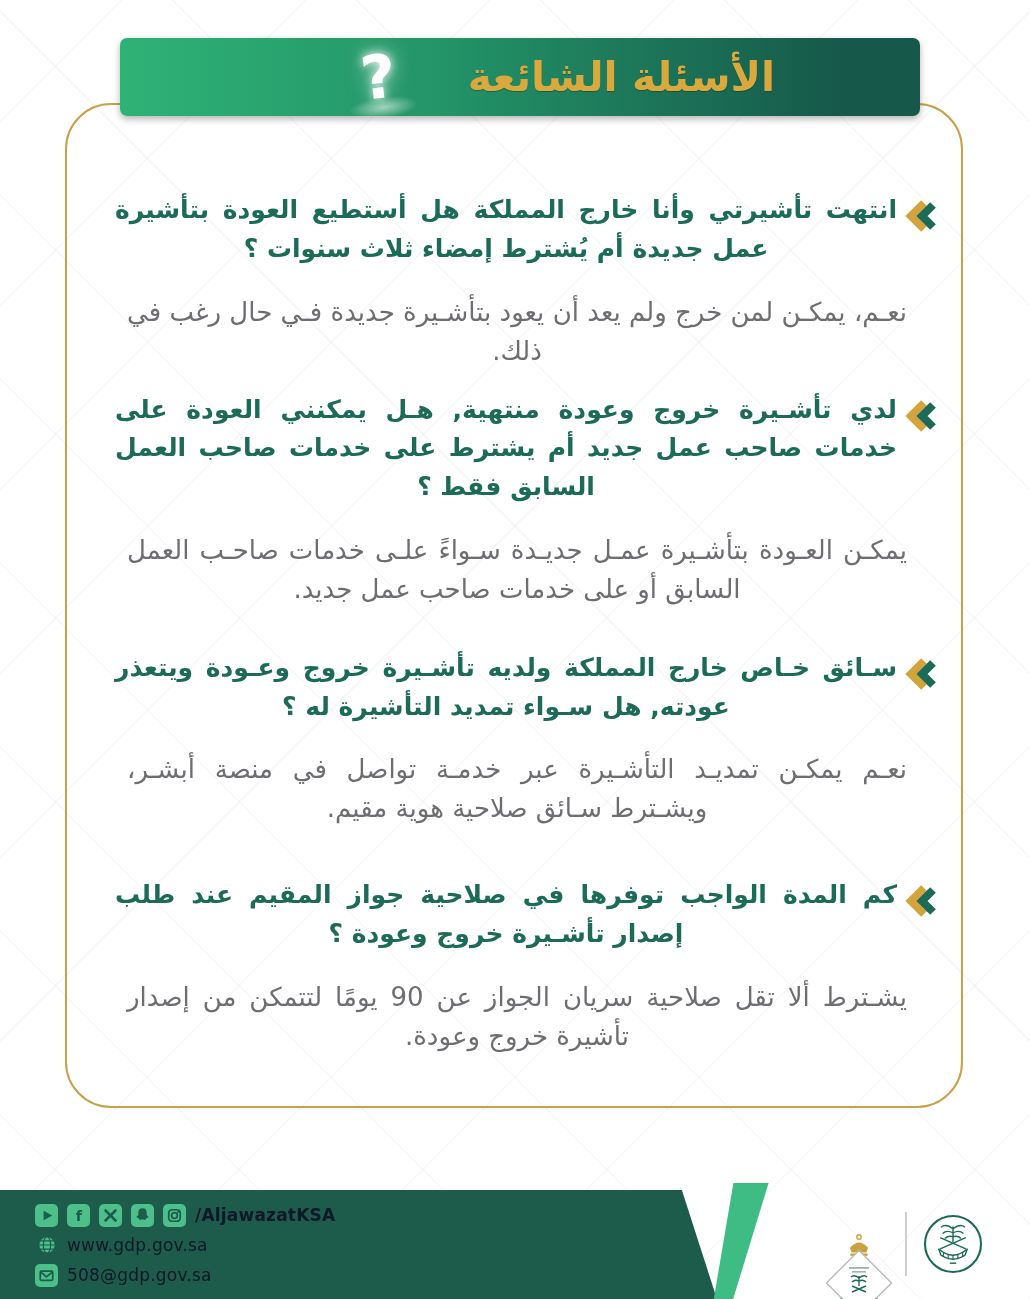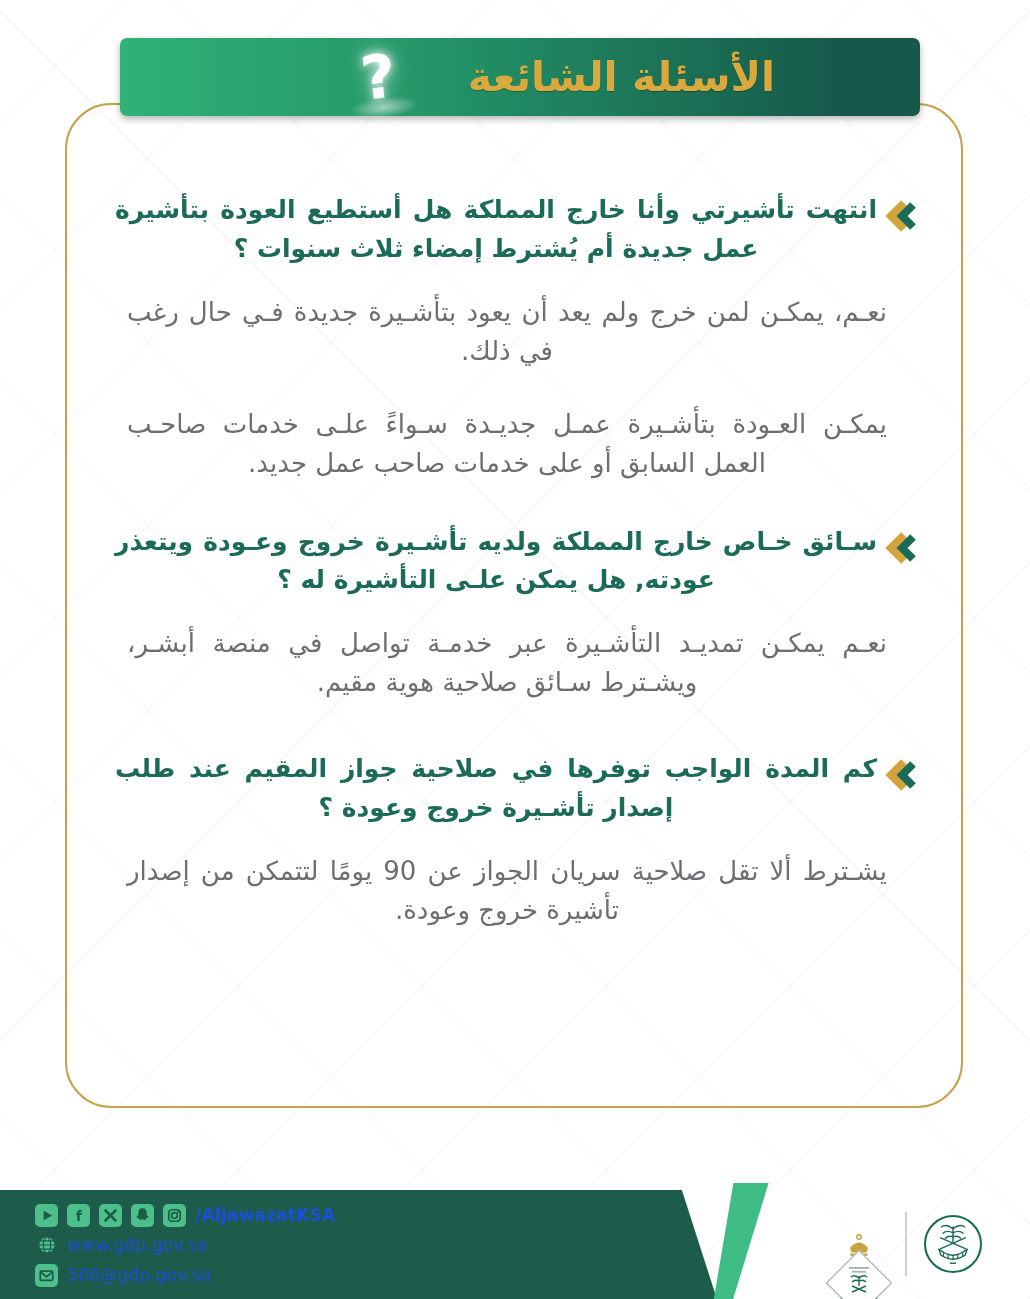--- a/index.html
+++ b/index.html
@@ -35,21 +35,21 @@
     color:#D9A93E;font-size:41px;font-weight:700;letter-spacing:0;
     text-shadow:0 1px 1px rgba(0,0,0,0.25);
     margin-left:28px;
   }
 
   
   .frame{
     position:absolute;left:65px;top:103px;width:898px;height:1005px;
     border:2.5px solid #C8A14B;border-radius:46px;
     z-index:1;box-sizing:border-box;
-    padding:86px 40px 0 48px;
+    padding:86px 20px 0 48px;
     direction:rtl;
   }
 
   .faq-item{margin-bottom:0;}
   .q-row{display:flex;direction:rtl;align-items:flex-start;margin-bottom:10px;}
   .chev{flex:0 0 44px;padding-top:6px;}
   .q-text{
     flex:1;color:#1C6B58;font-size:25px;font-weight:700;line-height:1.55;
     text-align:justify;text-align-last:center;margin:0;
   }
@@ -69,21 +69,21 @@
     clip-path:polygon(0 0,66.2% 0,69.6% 100%,0 100%);
   }
   .footer-stripe{
     position:absolute;left:695px;top:-7px;width:80px;height:123px;background:#3FBC84;
     clip-path:polygon(48% 0,92% 0,45% 100%,22% 100%);
   }
   .footer-rows{position:absolute;left:35px;top:13px;display:flex;flex-direction:column;gap:6px;}
   .f-row{display:flex;align-items:center;gap:9px;height:24px;}
   .soc{width:23px;height:23px;border-radius:5px;background:#4CBF8B;display:flex;align-items:center;justify-content:center;}
   .soc svg{display:block;}
-  .f-label{color:#1d4ed8;font-size:17px;font-weight:700;letter-spacing:0.2px;}
+  .f-label{color:#0f172a;font-size:17px;font-weight:700;letter-spacing:0.2px;}
   .f-label.reg{font-weight:400;}
   .iconplain{width:23px;height:23px;display:flex;align-items:center;justify-content:center;}
 
   .sep-line{position:absolute;left:905px;top:1212px;width:1.5px;height:64px;background:#cfcfcf;z-index:3;}
   .logo-jawazat{position:absolute;left:812px;top:1232px;z-index:3;}
   .logo-moi{position:absolute;left:921px;top:1212px;z-index:3;}
 </style>
 </head>
 <body>
 
@@ -97,33 +97,42 @@
           <path d="M32 8 L21 19 L32 30" fill="none" stroke="#1C6B58" stroke-width="8" stroke-linejoin="miter"></path>
         </svg>
       </span>
       <p class="q-text">انتهت تأشيرتي وأنا خارج المملكة هل أستطيع العودة بتأشيرة عمل جديدة أم يُشترط إمضاء ثلاث سنوات ؟</p>
     </div>
     <p class="a-text">نعـم، يمكـن لمن خرج ولم يعد أن يعود بتأشـيرة جديدة فـي حال رغب في ذلك.</p>
   </div>
   <div class="gap-a"></div>
 
   <div class="faq-item">
+    <div class="q-row">
+      <span class="chev">
+        <svg width="40" height="40" viewBox="0 0 40 40">
+          <path d="M23 6 L10 19 L23 32" fill="none" stroke="#D4A43C" stroke-width="8" stroke-linejoin="miter"></path>
+          <path d="M32 8 L21 19 L32 30" fill="none" stroke="#1C6B58" stroke-width="8" stroke-linejoin="miter"></path>
+        </svg>
+      </span>
+      <p class="q-text">لدي تأشـيرة خروج وعودة منتهية, هـل يمكنني العودة على خدمات صاحب عمل جديد أم يشترط على خدمات صاحب العمل السابق فقط ؟</p>
+    </div>
     <p class="a-text">يمكـن العـودة بتأشـيرة عمـل جديـدة سـواءً علـى خدمات صاحـب العمل السابق أو على خدمات صاحب عمل جديد.</p>
   </div>
   <div class="gap-b"></div>
 
   <div class="faq-item">
     <div class="q-row">
       <span class="chev">
         <svg width="40" height="40" viewBox="0 0 40 40">
           <path d="M23 6 L10 19 L23 32" fill="none" stroke="#D4A43C" stroke-width="8" stroke-linejoin="miter"></path>
           <path d="M32 8 L21 19 L32 30" fill="none" stroke="#1C6B58" stroke-width="8" stroke-linejoin="miter"></path>
         </svg>
       </span>
-      <p class="q-text">سـائق خـاص خارج المملكة ولديه تأشـيرة خروج وعـودة ويتعذر عودته, هل يمكن علـى التأشيرة له ؟</p>
+      <p class="q-text">سـائق خـاص خارج المملكة ولديه تأشـيرة خروج وعـودة ويتعذر عودته, هل سـواء تمديد التأشيرة له ؟</p>
     </div>
     <p class="a-text">نعـم يمكـن تمديـد التأشـيرة عبر خدمـة تواصل في منصة أبشـر، ويشـترط سـائق صلاحية هوية مقيم.</p>
   </div>
   <div class="gap-c"></div>
 
   <div class="faq-item">
     <div class="q-row">
       <span class="chev">
         <svg width="40" height="40" viewBox="0 0 40 40">
           <path d="M23 6 L10 19 L23 32" fill="none" stroke="#D4A43C" stroke-width="8" stroke-linejoin="miter"></path>

